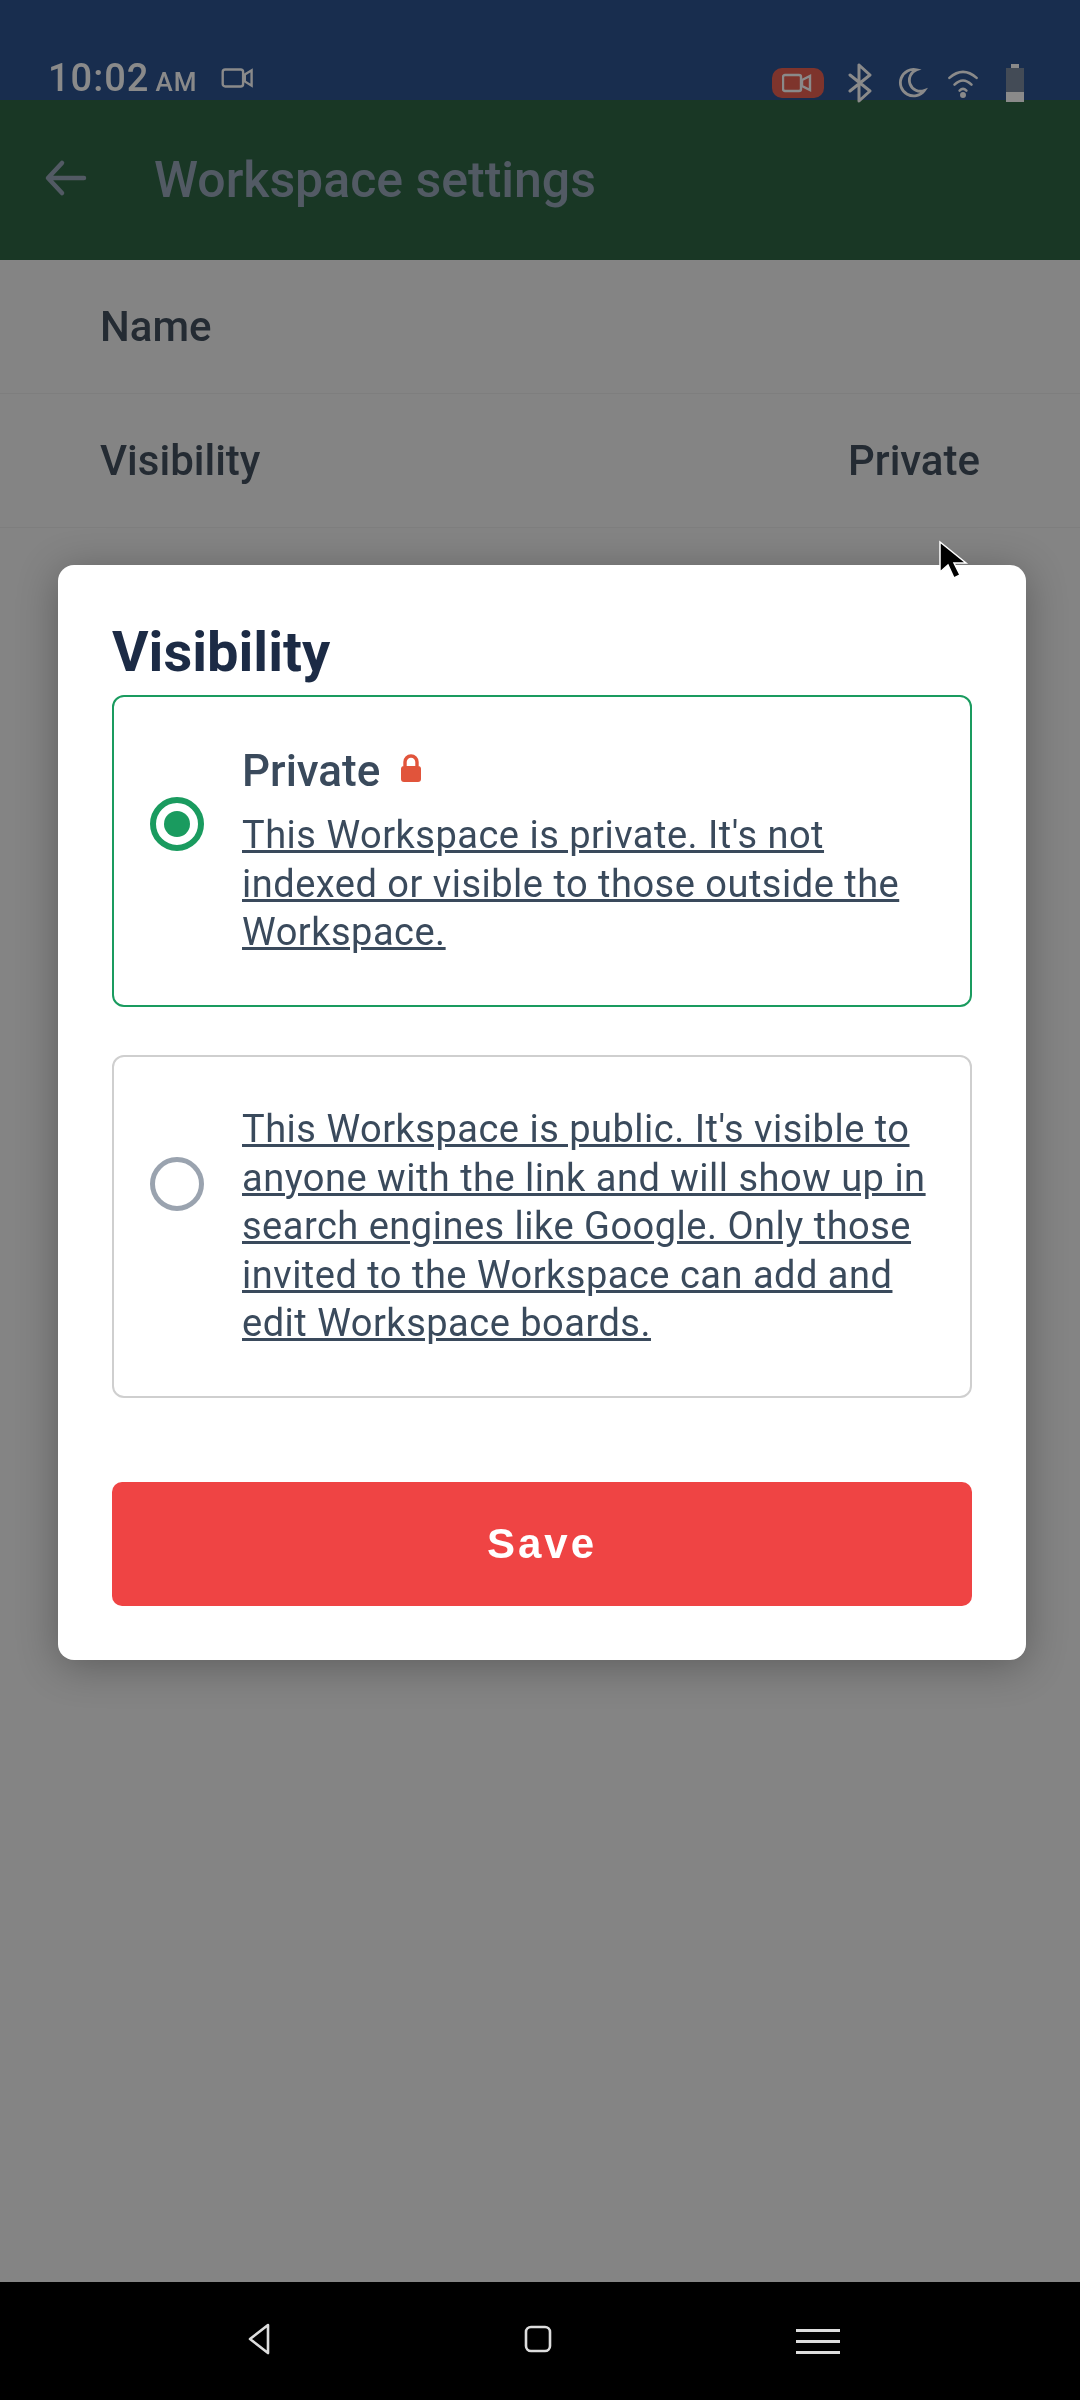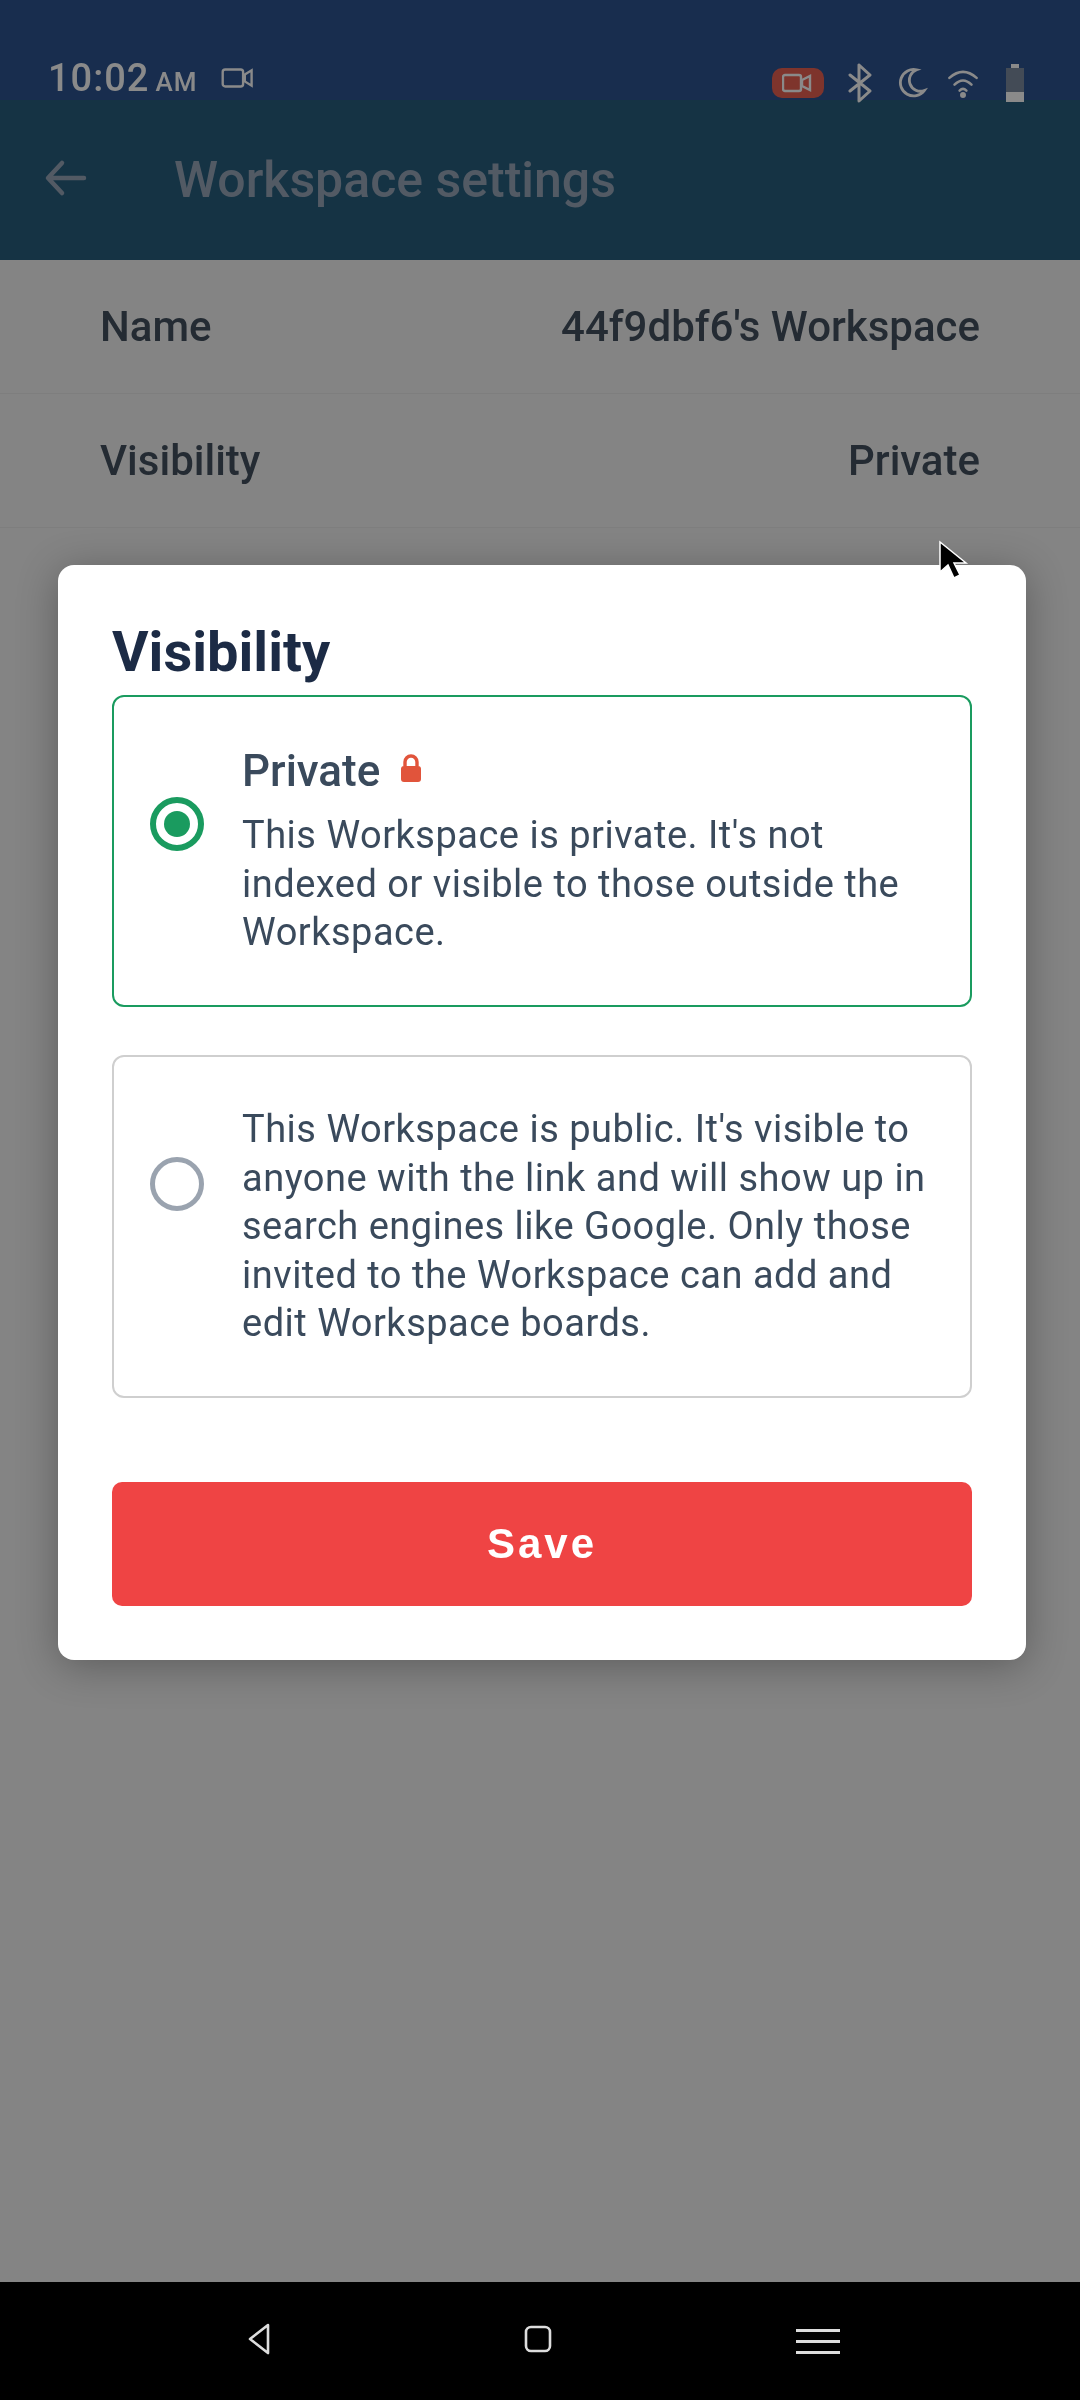--- a/index.html
+++ b/index.html
@@ -26,25 +26,25 @@
     padding: 4px 10px;
     display: flex;
     align-items: center;
     justify-content: center;
   }
   .icon-sm { width: 34px; height: 34px; display: inline-flex; align-items: center; justify-content: center; }
 
   
   .app-bar {
     height: 160px;
-    background: #0c4a6e;
+    background: #14532d;
     display: flex;
     align-items: center;
     padding: 0 40px;
-    gap: 80px;
+    gap: 60px;
   }
   .back-icon svg { stroke: #8a9bb0; }
   .app-title { font-size: 50px; font-weight: 500; color: #8a9bb0; }
 
   
   .bg-content {
     position: absolute;
     top: 260px; left: 0; right: 0; bottom: 0;
     background: #f3f3f3;
     pointer-events: none;
@@ -117,21 +117,21 @@
     content: "";
     width: 26px; height: 26px;
     background: #1a9b5f;
     border-radius: 50%;
   }
   .opt-body .opt-head {
     display: flex; align-items: center; gap: 18px;
     margin-bottom: 14px;
   }
   .opt-title { font-size: 44px; font-weight: 500; color: #3a4a5c; }
-  .opt-desc { font-size: 38px; color: #3a4a5c; line-height: 1.28; letter-spacing: 0.5px; }
+  .opt-desc { font-size: 38px; color: #3a4a5c; line-height: 1.28; letter-spacing: 0.5px; text-decoration: underline; }
 
   .lock-icon { color: #e1543b; }
   .globe-icon { color: #1a9b5f; }
 
   .save-btn {
     width: 100%;
     background: #ef4444;
     color: #fff;
     font-size: 42px;
     font-weight: 600;
@@ -220,21 +220,20 @@
     <svg width="54" height="54" viewBox="0 0 54 54" fill="none" stroke-width="4.5" stroke-linecap="round" stroke-linejoin="round">
       <path d="M44 27 H10 M22 12 L8 27 L22 42"></path>
     </svg>
   </span>
   <span class="app-title">Workspace settings</span>
 </div>
 
 <div class="bg-content">
   <div class="bg-row">
     <span class="label">Name</span>
-    <span class="value">44f9dbf6's Workspace</span>
   </div>
   <div class="bg-row">
     <span class="label">Visibility</span>
     <span class="value">Private</span>
   </div>
 </div>
 
 <div class="overlay"></div>
 
 <div class="modal">

